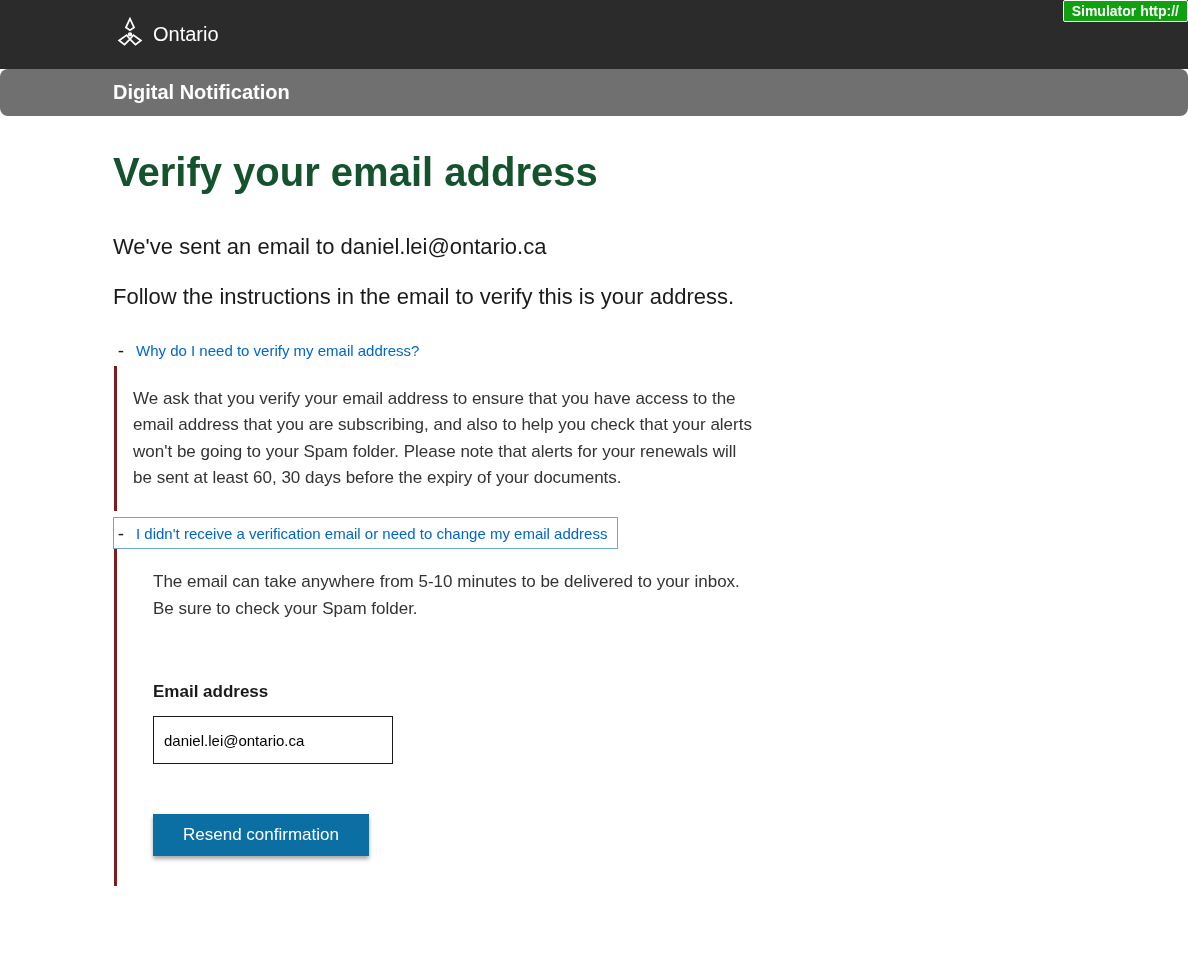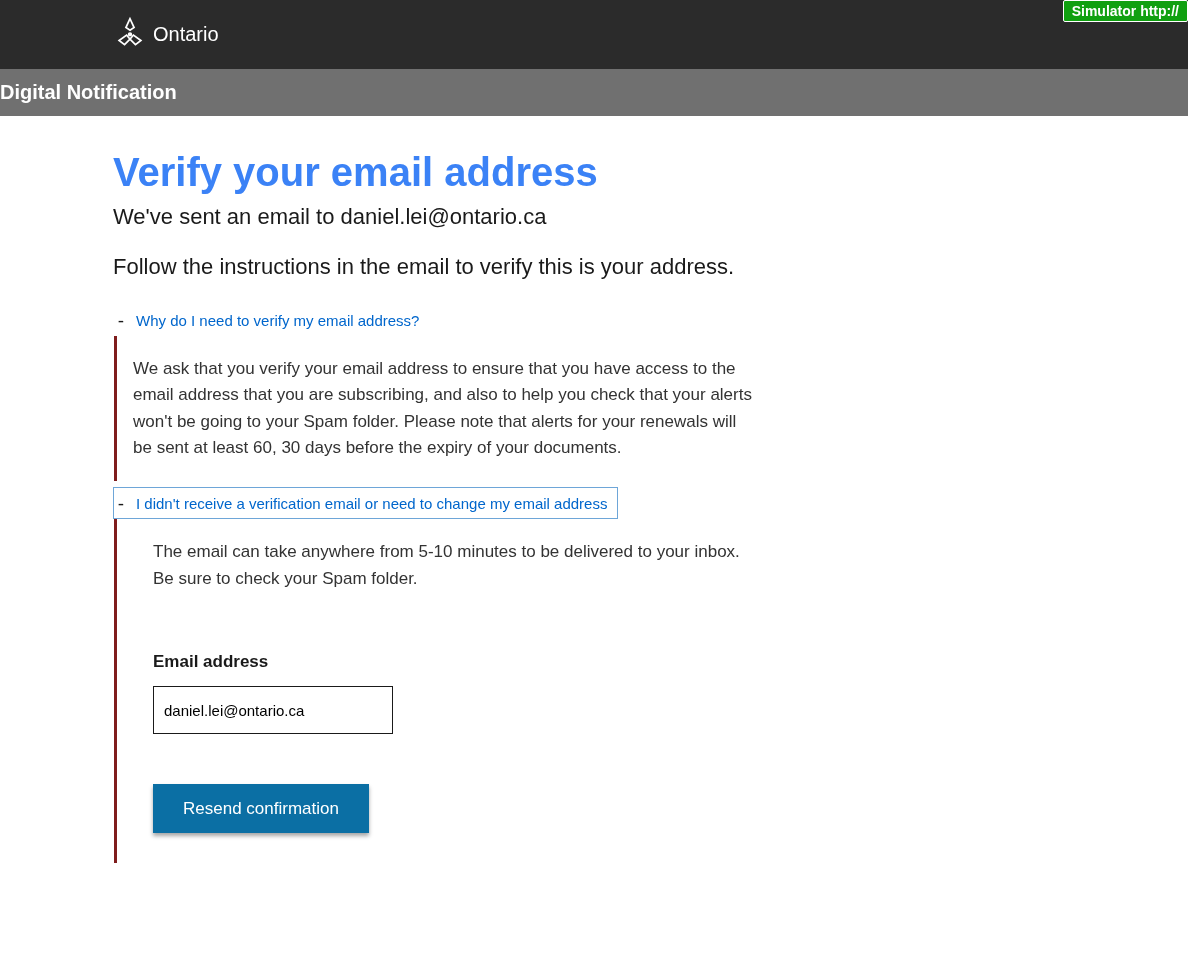--- a/index.html
+++ b/index.html
@@ -35,34 +35,36 @@
       padding: 2px 8px;
       font-size: 14px;
       font-weight: 600;
     }
     .subbar {
       background: #707070;
       width: 100%;
       height: 47px;
       display: flex;
       align-items: center;
+      padding-left: 113px;
       color: #fff;
       font-weight: 700;
       font-size: 20px;
+      border-radius: 8px;
     }
     .content {
       padding: 32px 113px 60px 113px;
       max-width: 770px;
       box-sizing: content-box;
     }
     h1 {
       font-size: 40px;
       font-weight: 700;
-      color: #3b82f6;
-      margin-bottom: 8px;
+      color: #14532d;
+      margin-bottom: 38px;
       line-height: 1.2;
     }
     .intro p {
       font-size: 22px;
       color: #1a1a1a;
       margin-bottom: 24px;
     }
     .acc {
       margin-top: 6px;
     }
@@ -116,21 +118,21 @@
       font-size: 15px;
       padding: 0 10px;
       border: 1px solid #1a1a1a;
       background: #fff;
     }
     .resend-btn {
       background: #0b6fa4;
       color: #fff;
       border: none;
       font-size: 17px;
-      height: 49px;
+      height: 42px;
       padding: 0 30px;
       margin-top: 50px;
       cursor: pointer;
       box-shadow: 0 3px 4px rgba(0,0,0,.35);
       text-align: right;
     }
   </style>
 </head>
 <body>
 

